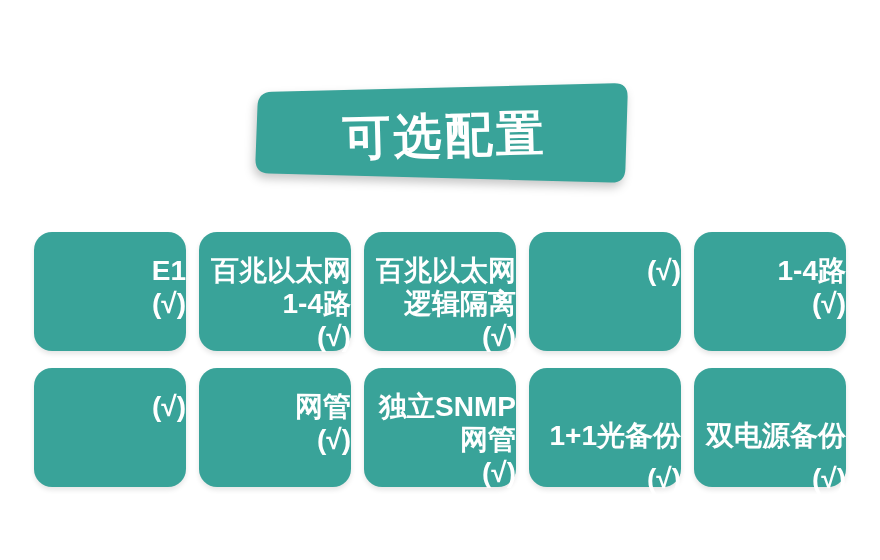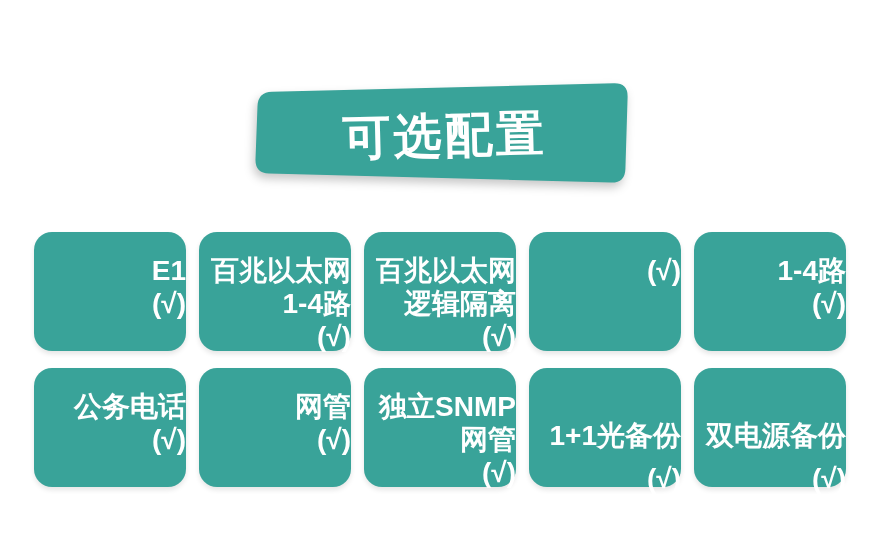--- a/index.html
+++ b/index.html
@@ -90,21 +90,20 @@
     <div class="card">
       <div class="card-line">(√)</div>
     </div>
 
     <div class="card">
       <div class="card-line">1-4路</div>
       <div class="card-line">(√)</div>
     </div>
 
     <div class="card">
-      <div class="card-line">公务电话</div>
       <div class="card-line">(√)</div>
     </div>
 
     <div class="card">
       <div class="card-line">网管</div>
       <div class="card-line">(√)</div>
     </div>
 
     <div class="card">
       <div class="card-line">独立SNMP</div>

